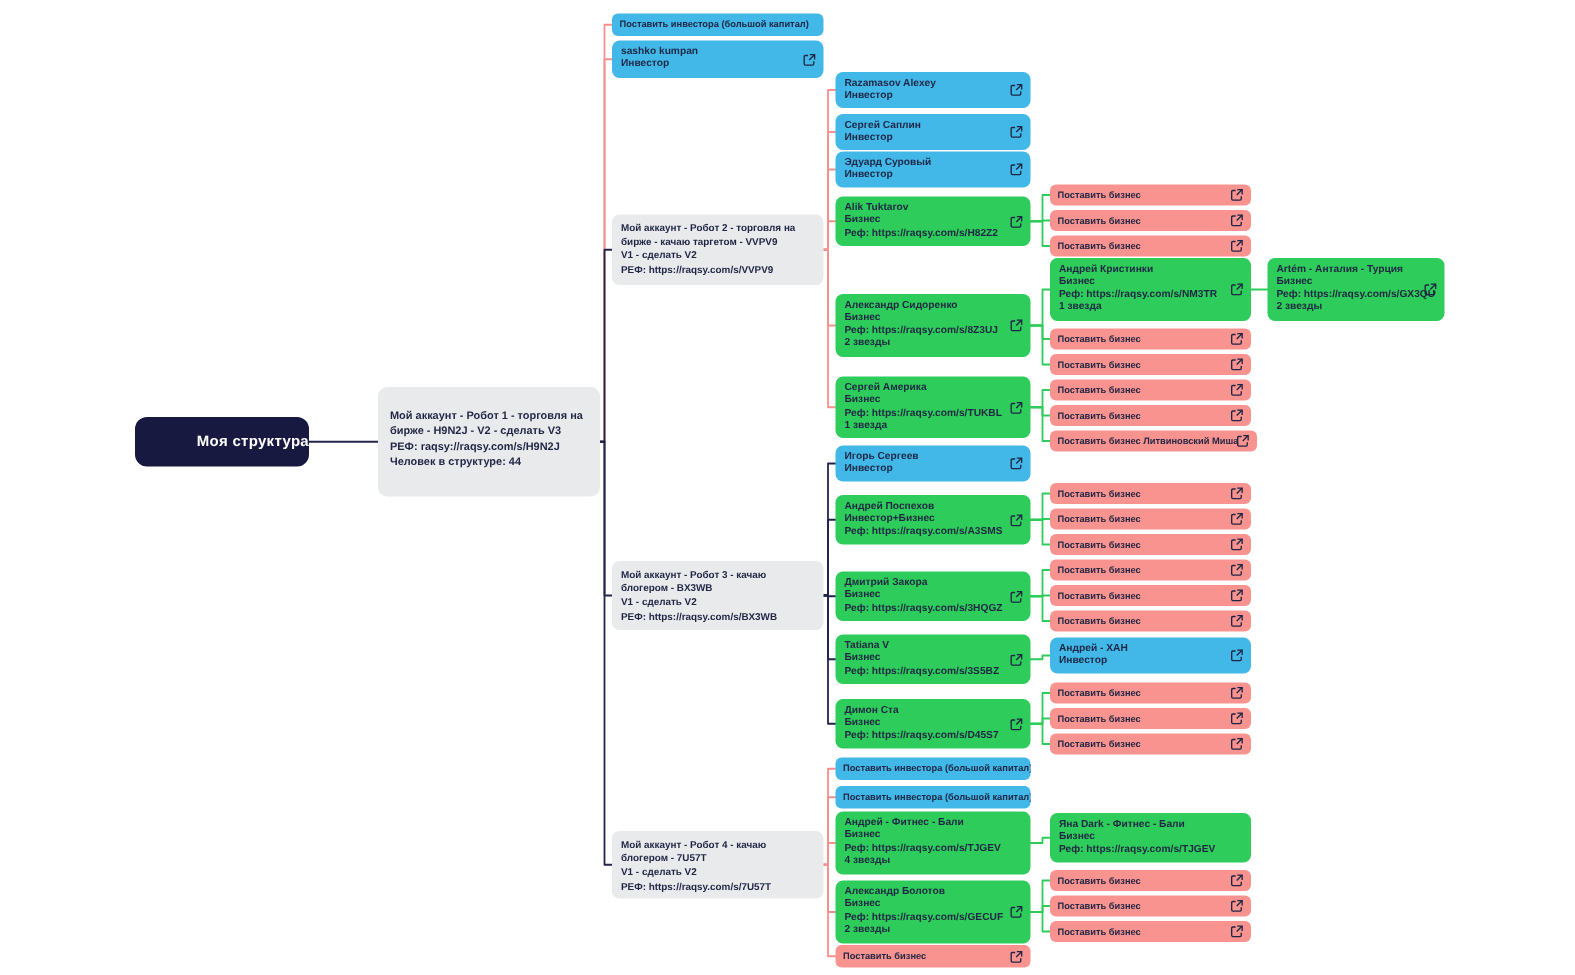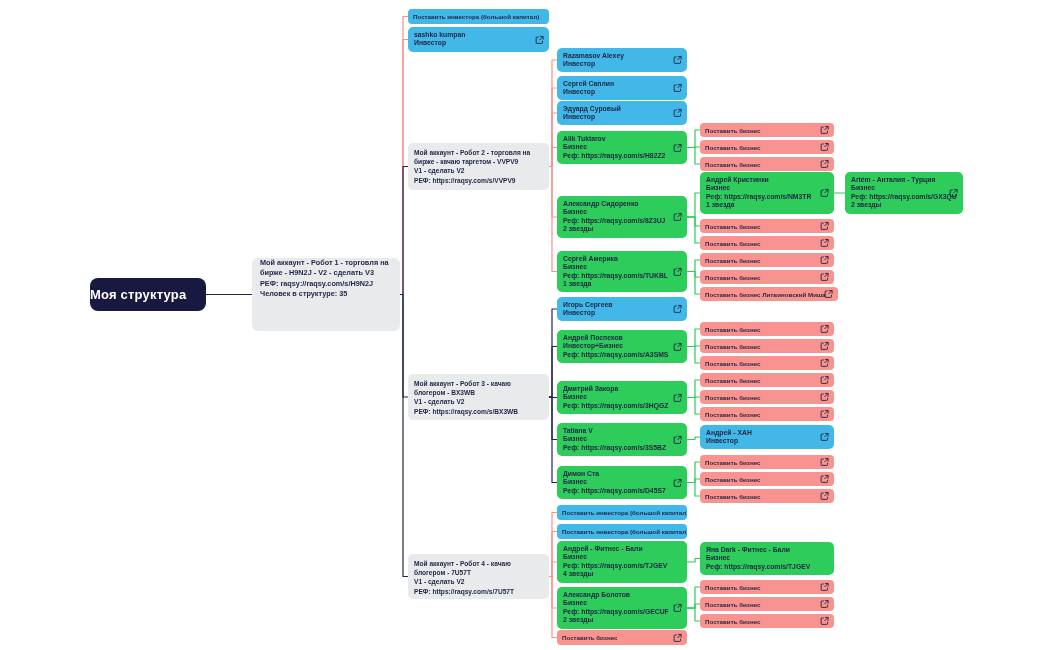--- a/index.html
+++ b/index.html
@@ -5,24 +5,24 @@
   html,body{margin:0;padding:0;background:#ffffff;}
   body{font-family:"Liberation Sans","DejaVu Sans",sans-serif;}
   .canvas{position:relative;width:1050px;height:650px;background:#ffffff;overflow:hidden;}
   .node{position:absolute;box-sizing:border-box;border-radius:5px;color:var(--node-text);
         font-weight:700;overflow:hidden;}
   .txt{padding:4px 6px;}
   .txt.has-icon{padding-right:16px;}
   .line{white-space:nowrap;}
   
   .k-root{background:var(--root-bg);color:#ffffff;border-radius:8px;display:flex;
-          align-items:center;justify-content:flex-start;font-size:13px;letter-spacing:.2px;}
+          align-items:center;justify-content:flex-end;font-size:10px;letter-spacing:.2px;}
   .k-root .txt{padding:0;}
   .k-info-lg{background:var(--gray);font-size:7.3px;line-height:10.4px;border-radius:6px;}
-  .k-info-lg .txt{padding:0 8px;}
+  .k-info-lg .txt{padding:14px 8px;}
   .k-info-lg .line{white-space:normal;}
   .k-info{background:var(--gray);font-size:6.6px;line-height:9.2px;}
   .k-info .txt{padding:5px 6px;}
   .k-info .line{white-space:normal;}
   .k-investor{background:var(--cyan);font-size:6.8px;line-height:8.3px;}
   .k-business{background:var(--green);font-size:6.8px;line-height:8.3px;}
   .k-slot-investor{background:var(--cyan);font-size:6.2px;display:flex;align-items:center;border-radius:4px;}
   .k-slot-business{background:var(--red);font-size:6.2px;display:flex;align-items:center;border-radius:4px;}
   .k-slot-investor .txt,.k-slot-business .txt{padding:0 5px;}
   .ext{position:absolute;right:5px;top:50%;transform:translateY(-50%);line-height:0;color:var(--node-text);}
@@ -81,21 +81,21 @@
     </svg>
     <div class="node k-root" style="left: 90px; top: 278px; width: 116px; height: 33px;">
       <div class="txt">
         <div class="line">Моя структура</div>
       </div>
     </div>
     <div class="node k-info-lg" style="left: 252px; top: 258px; width: 148px; height: 73px;">
       <div class="txt">
         <div class="line">Мой аккаунт - Робот 1 - торговля на бирже - H9N2J - V2 - сделать V3</div>
         <div class="line">РЕФ: raqsy://raqsy.com/s/H9N2J</div>
-        <div class="line">Человек в структуре: 35</div>
+        <div class="line">Человек в структуре: 44</div>
       </div>
     </div>
     <div class="node k-slot-investor" style="left: 408px; top: 9px; width: 141px; height: 15px;">
       <div class="txt">
         <div class="line">Поставить инвестора (большой капитал)</div>
       </div>
     </div>
     <div class="node k-investor" style="left: 408px; top: 27px; width: 141px; height: 25px;">
       <div class="txt has-icon">
         <div class="line">sashko kumpan</div>

